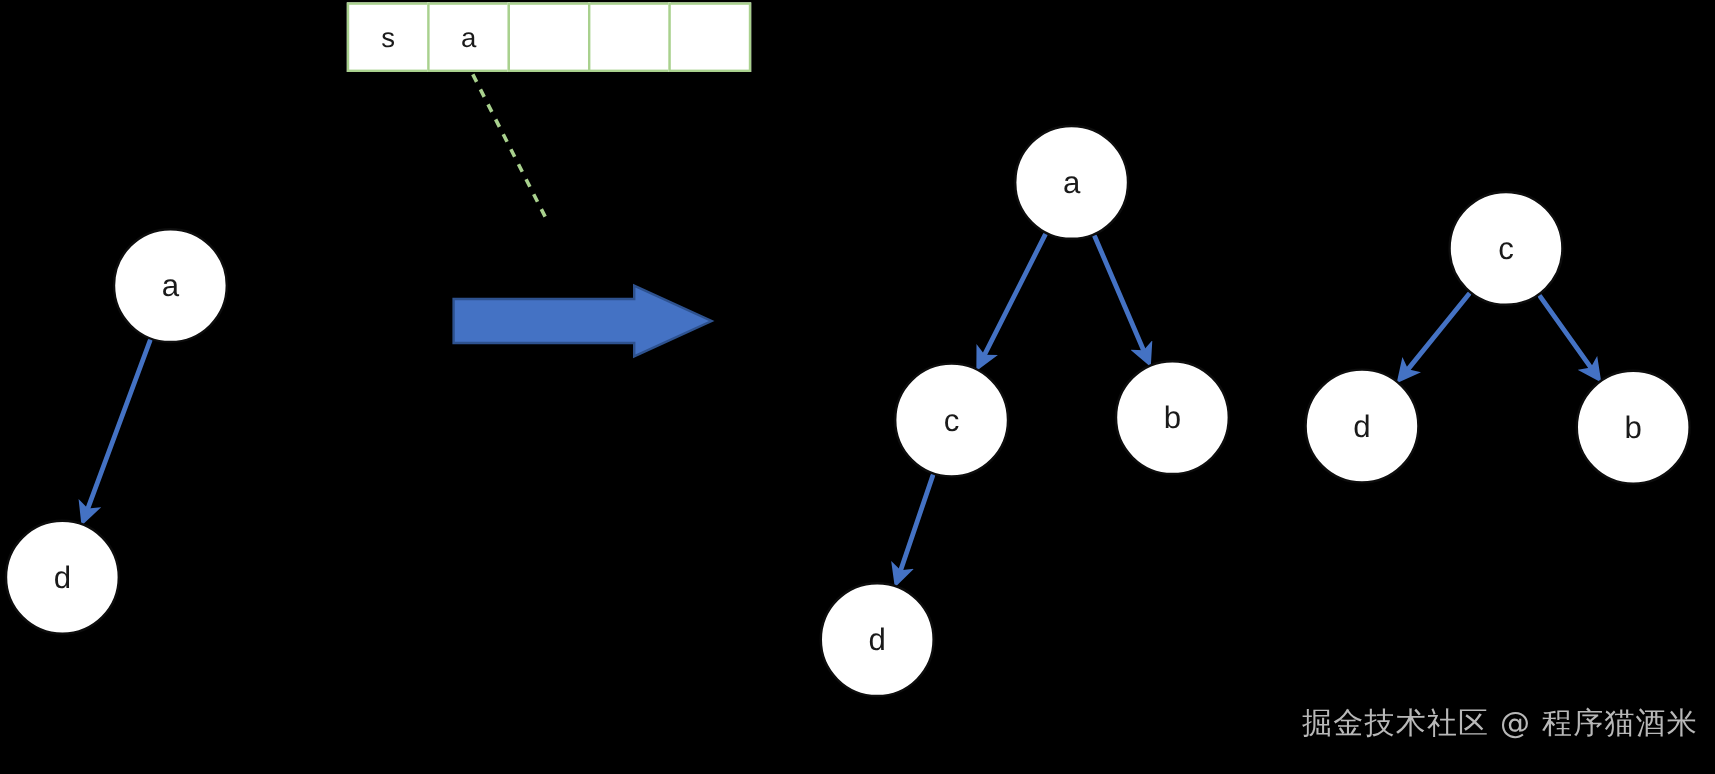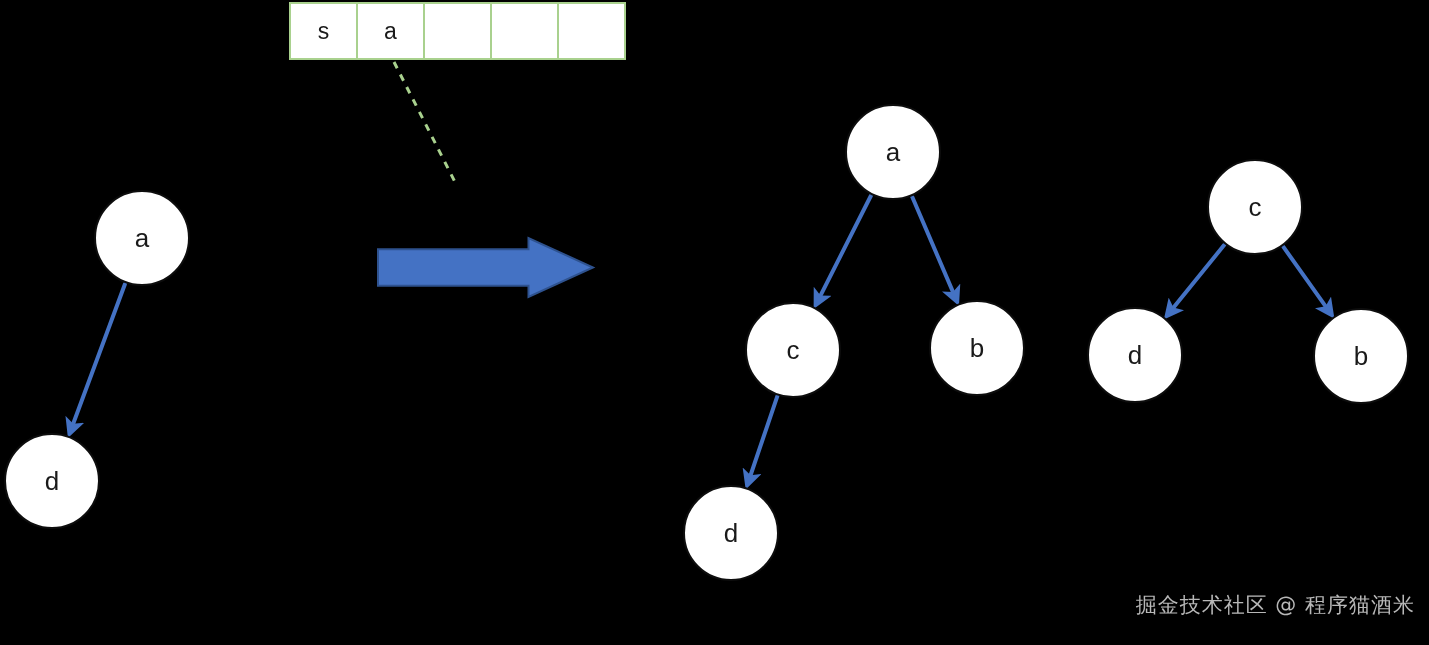--- a/index.html
+++ b/index.html
@@ -67,21 +67,21 @@
     font-size: 26px;
     color: #1a1a1a;
     font-family: "Liberation Sans", sans-serif;
   }
 
   
   #watermark {
     position: absolute;
     right: 14px;
     bottom: 26px;
-    font-size: 21px;
+    font-size: 25px;
     color: #b8b8b8;
     letter-spacing: 1px;
     font-family: "DejaVu Sans", sans-serif;
     white-space: nowrap;
   }
 </style>
 </head>
 <body>
 
 <div id="canvas">

